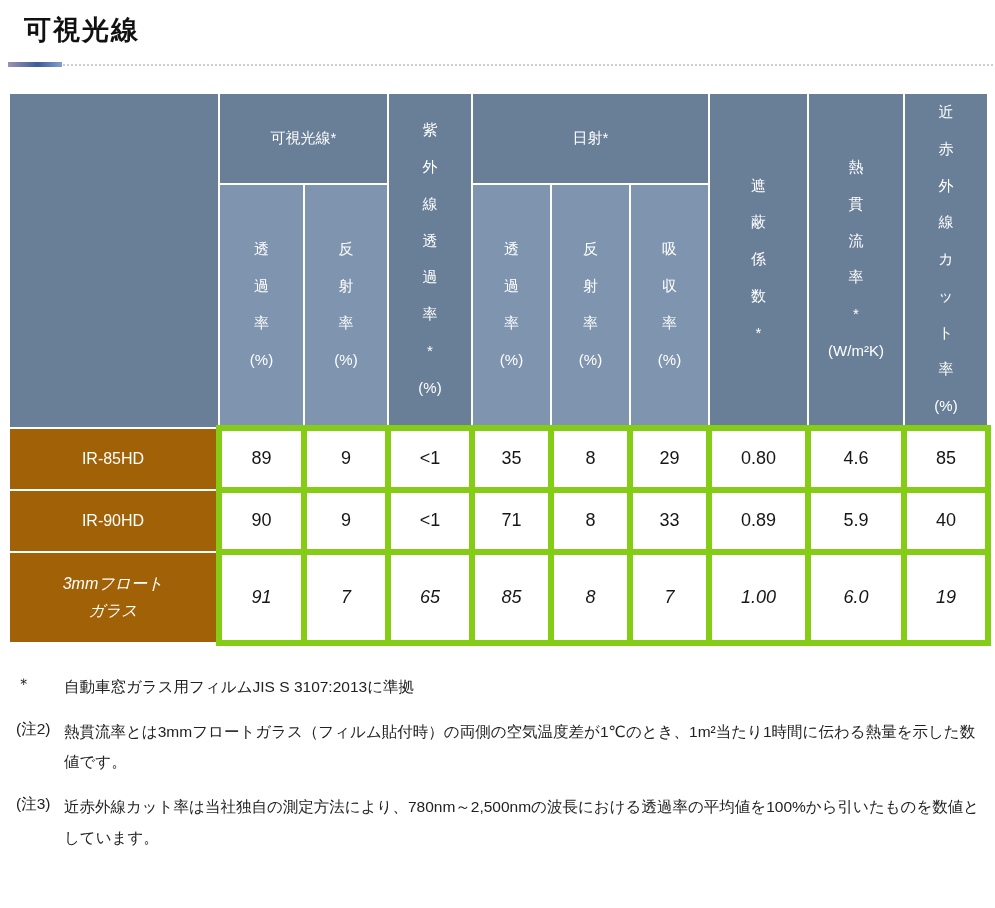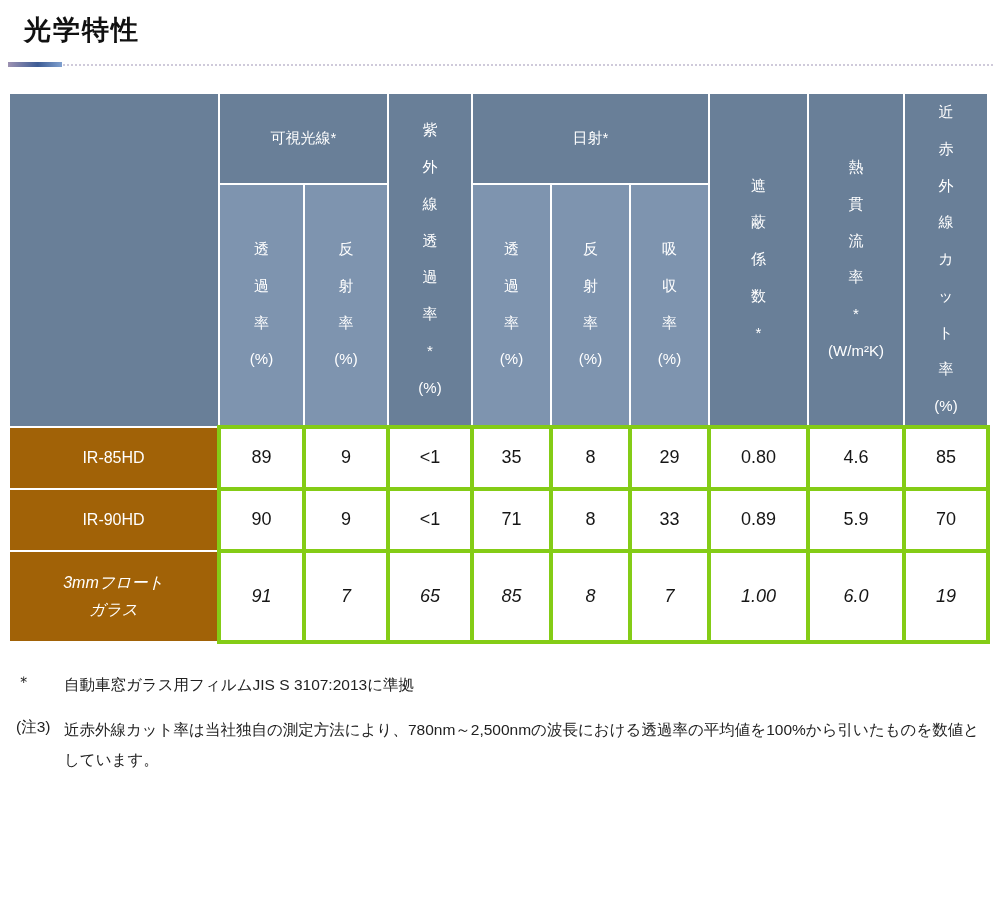--- a/index.html
+++ b/index.html
@@ -70,21 +70,21 @@
   .vtext {
     white-space: pre-line;
     line-height: 2.45;
   }
   .row-group { height: 85px; }
   .row-sub { height: 228px; }
   .row-data { height: 62px; }
   .row-data-tall { height: 91px; font-style: italic; }
   td.val {
     background: #ffffff;
-    border: 4px solid #84cc16;
+    border: 6px solid #84cc16;
     font-size: 18px;
     color: #161616;
   }
   th.rowlabel {
     background: #a16207;
     color: #ffffff;
     border: 2px solid #ffffff;
     font-size: 16px;
     white-space: pre-line;
     line-height: 1.7;
@@ -106,21 +106,21 @@
   .note-text {
     flex: 1;
     line-height: 1.95;
   }
 </style>
 </head>
 <body>
 
 <div class="page">
 
-  <h1 class="page-title">光学特性</h1>
+  <h1 class="page-title">可視光線</h1>
 
   <div class="divider">
     <div class="divider-dots"></div>
     <div class="divider-solid"></div>
   </div>
 
   <table class="spec">
     <colgroup>
       <col style="width:210px">
       <col style="width:85px">
@@ -206,21 +206,21 @@
       <tr class="row-data">
         <th class="rowlabel">IR-90HD</th>
         <td class="val">90</td>
         <td class="val">9</td>
         <td class="val">&lt;1</td>
         <td class="val">71</td>
         <td class="val">8</td>
         <td class="val">33</td>
         <td class="val">0.89</td>
         <td class="val">5.9</td>
-        <td class="val">70</td>
+        <td class="val">40</td>
       </tr>
       <tr class="row-data-tall">
         <th class="rowlabel">3mmフロート
 ガラス</th>
         <td class="val">91</td>
         <td class="val">7</td>
         <td class="val">65</td>
         <td class="val">85</td>
         <td class="val">8</td>
         <td class="val">7</td>
@@ -230,19 +230,23 @@
       </tr>
     </tbody>
   </table>
 
   <div class="notes">
     <div class="note">
       <div class="note-marker">＊</div>
       <div class="note-text">自動車窓ガラス用フィルムJIS S 3107:2013に準拠</div>
     </div>
     <div class="note">
+      <div class="note-marker">(注2)</div>
+      <div class="note-text">熱貫流率とは3mmフロートガラス（フィルム貼付時）の両側の空気温度差が1℃のとき、1m²当たり1時間に伝わる熱量を示した数値です。</div>
+    </div>
+    <div class="note">
       <div class="note-marker">(注3)</div>
       <div class="note-text">近赤外線カット率は当社独自の測定方法により、780nm～2,500nmの波長における透過率の平均値を100%から引いたものを数値としています。</div>
     </div>
 
   </div>
 
 </div>
 
 </body></html>

